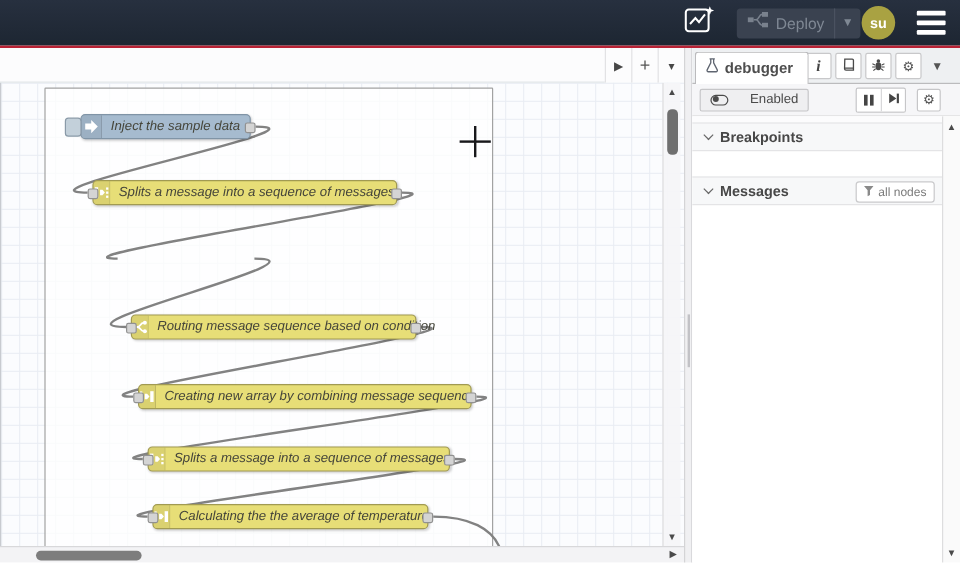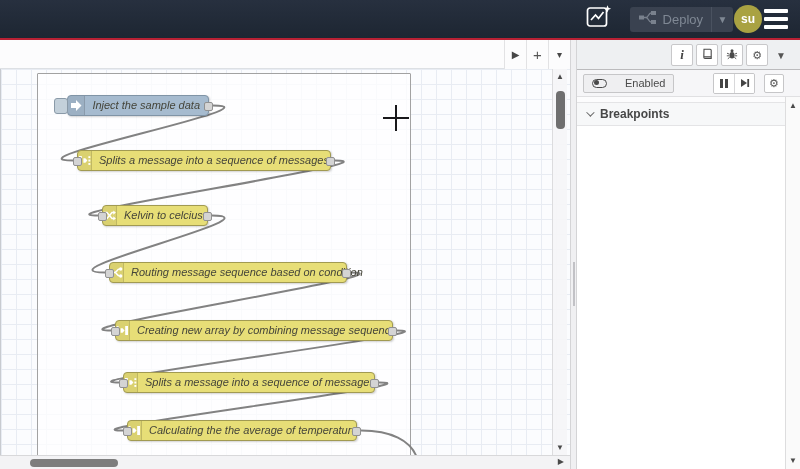--- a/index.html
+++ b/index.html
@@ -7,21 +7,21 @@
   body { font-family:"Liberation Sans", sans-serif; }
   #app { position:relative; width:800px; height:469px; background:#fff; overflow:hidden; }
 
   
   .header { height:38px; background:linear-gradient(#27303f,#1d2632); display:flex; align-items:center; justify-content:flex-end; padding-right:10px; }
   .red-line { height:2px; background:#b82134; }
   .hdr-iconbtn { width:34px; height:30px; display:flex; align-items:center; justify-content:center; margin-right:14px; cursor:pointer; }
   .deploy-btn { height:25px; background:#3a4250; border-radius:3px; display:flex; align-items:center; padding:0 0 0 9px; margin-right:1px; cursor:default; }
   .deploy-btn .lbl { color:#7f8894; font-size:13px; margin:0 8px 0 7px; }
   .deploy-dd { width:22px; height:25px; border-left:1px solid #4a5260; display:flex; align-items:center; justify-content:center; color:#7f8894; font-size:10px; }
-  .avatar { width:28px; height:28px; border-radius:50%; background:#a9a242; color:#fff; font-size:12px; font-weight:bold; display:flex; align-items:center; justify-content:center; cursor:pointer; }
+  .avatar { width:28px; height:28px; border-radius:50%; background:#a9a242; color:#fff; font-size:12px; font-weight:bold; display:flex; align-items:center; justify-content:center; margin-right:16px; cursor:pointer; }
   .menu-btn { width:28px; height:22px; display:flex; flex-direction:column; justify-content:space-between; padding:1px 2px; cursor:pointer; }
   .menu-btn span { display:block; height:4px; background:#fff; border-radius:1px; }
 
   
   .main { display:flex; height:429px; }
 
   
   .canvas-col { width:570px; display:flex; flex-direction:column; position:relative; }
   .tabstrip { height:29px; background:#fcfcfd; border-bottom:1px solid #dde0e4; position:relative; }
   .tab-controls { position:absolute; right:0; top:0; height:29px; display:flex; }
@@ -168,33 +168,20 @@
                   <path d="M5.4 4.2h2l2 2.3-2 2.3h-2z" fill="#fff"></path>
                   <rect x="10.4" y="2.2" width="1.9" height="1.9" fill="#fff"></rect>
                   <rect x="10.4" y="5.6" width="1.9" height="1.9" fill="#fff"></rect>
                   <rect x="10.4" y="9" width="1.9" height="1.9" fill="#fff"></rect>
                 </svg>
               </div>
               <span class="nlabel">Splits a message into a sequence of messages.</span>
               <div class="port in"></div>
               <div class="port out"></div>
             </div>
-            <div class="node" style="left: 101px; top: 136px; width: 106px; background: rgb(231, 222, 119); border: 1px solid rgb(161, 154, 82);">
-              <div class="icon-region">
-                <svg width="13" height="13" viewBox="0 0 13 13">
-                  <path d="M1 3.6h3l5 5.8h2" fill="none" stroke="#fff" stroke-width="1.5"></path>
-                  <path d="M1 9.4h3l5-5.8h2" fill="none" stroke="#fff" stroke-width="1.5"></path>
-                  <path d="M10.3 1.4l2.6 2.2-2.6 2.2z" fill="#fff"></path>
-                  <path d="M10.3 7.2l2.6 2.2-2.6 2.2z" fill="#fff"></path>
-                </svg>
-              </div>
-              <span class="nlabel">Kelvin to celcius</span>
-              <div class="port in"></div>
-              <div class="port out"></div>
-            </div>
             <div class="node" style="left: 108px; top: 193px; width: 238px; background: rgb(231, 222, 119); border: 1px solid rgb(161, 154, 82);">
               <div class="icon-region">
                 <svg width="13" height="13" viewBox="0 0 13 13">
                   <path d="M1 6.5h3.5M4.5 6.5c2.5 0 2.5-3.5 5-3.5M4.5 6.5c2.5 0 2.5 3.5 5 3.5" fill="none" stroke="#fff" stroke-width="1.5"></path>
                   <circle cx="10.7" cy="3" r="1.7" fill="#fff"></circle>
                   <circle cx="10.7" cy="10" r="1.7" fill="#fff"></circle>
                 </svg>
               </div>
               <span class="nlabel">Routing message sequence based on condition</span>
               <div class="port in"></div>
@@ -256,20 +243,28 @@
         <div class="h-arr">▶</div>
       </div>
     </div>
 
     <div class="separator">
       <div class="sep-grip"></div>
     </div>
 
     <div class="sidebar">
       <div class="side-tabbar">
+        <div class="side-tab">
+          <span>
+            <svg width="11" height="13" viewBox="0 0 11 13">
+              <path d="M3.3 1h4.4M4.3 1v3.4L1.3 10.2a1.1 1.1 0 0 0 1 1.6h6.4a1.1 1.1 0 0 0 1-1.6L6.7 4.4V1" fill="none" stroke="#5f6570" stroke-width="1.1"></path>
+            </svg>
+          </span>
+          <span class="tlabel">debugger</span>
+        </div>
         <div class="side-tabbtns">
           <div class="sq-btn">
               <span class="info-i">i</span>
             </div>
           <div class="sq-btn">
             <span>
               <svg width="12" height="12" viewBox="0 0 12 12">
                 <path d="M3 1.2h6.2a1 1 0 0 1 1 1v8.2H4a1.2 1.2 0 0 1-1.2-1.2z" fill="none" stroke="#4a4a4a" stroke-width="1.1"></path>
                 <path d="M3 8.8h7.2" stroke="#4a4a4a" stroke-width="1.1"></path>
               </svg>
@@ -319,20 +314,32 @@
         </div>
       </div>
 
       <div class="side-content">
         <div style="height:5px;background:#fcfcfd;margin-right:15px;"></div>
         <div class="section-hdr">
           <span class="chev"></span>
           <span class="shlabel">Breakpoints</span>
         </div>
         <div class="sec-space" style="background:#fff;"></div>
+        <div class="section-hdr">
+          <span class="chev"></span>
+          <span class="shlabel">Messages</span>
+          <div class="allnodes-btn">
+            <span>
+              <svg width="8" height="9" viewBox="0 0 8 9">
+                  <path d="M0 0h8L5 3.6V7.4L3 8.6V3.6z" fill="#8a8a8a"></path>
+                </svg>
+            </span>
+            <span class="anlabel">all nodes</span>
+          </div>
+        </div>
         <div style="background:#fff;height:100%;margin-right:15px;"></div>
       </div>
 
       <div class="side-vscroll">
         <div class="arr" style="top:4px">▲</div>
         <div class="arr" style="bottom:4px">▼</div>
       </div>
     </div>
   </div>
 </div>

